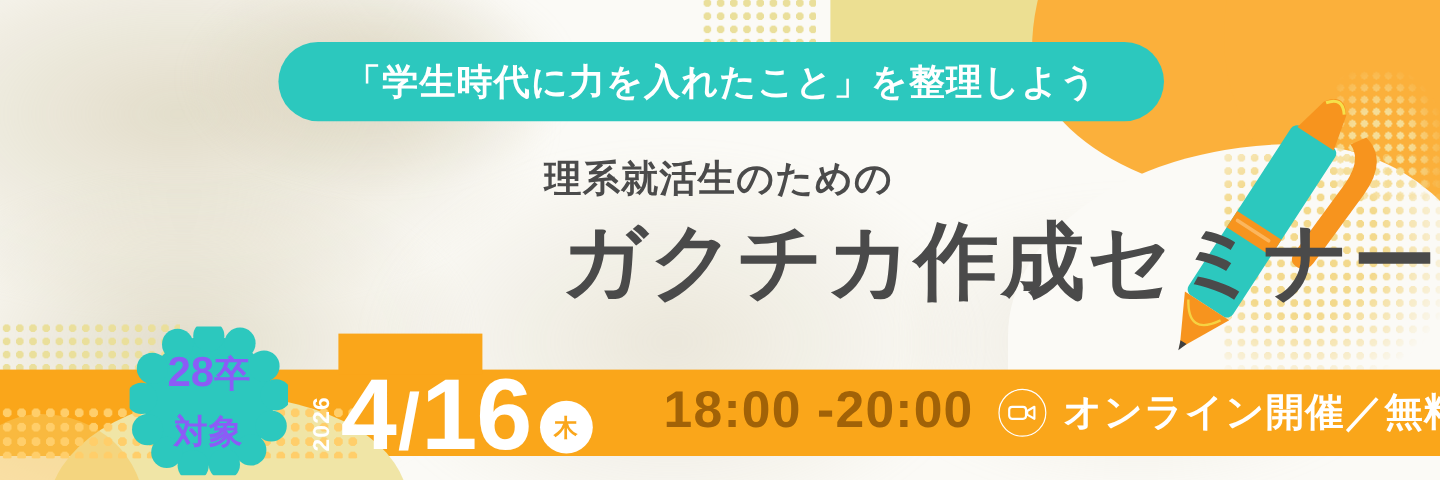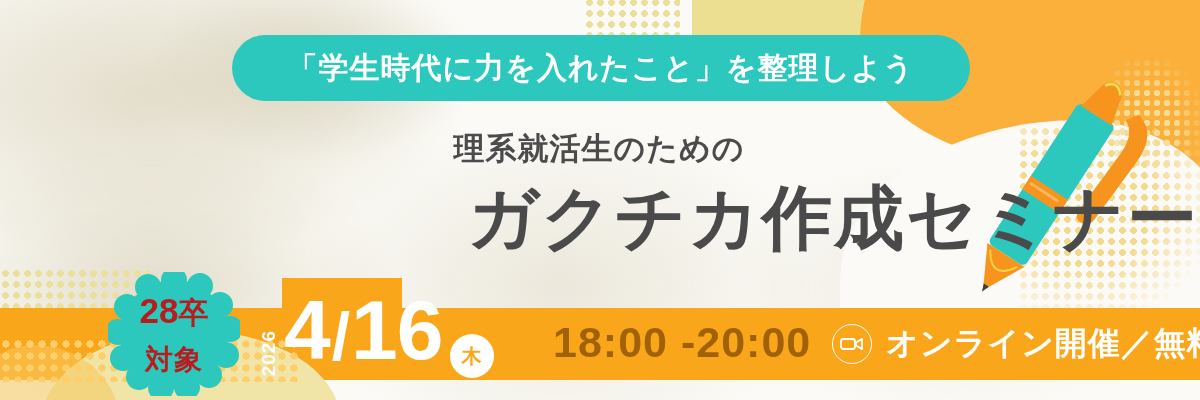--- a/index.html
+++ b/index.html
@@ -140,38 +140,38 @@
     background:#faa61a;
   }
 
   
   #badge {
     position:absolute; left:108px; top:272px; width:132px; height:124px;
     display:flex; flex-direction:column; align-items:center; justify-content:center;
     z-index:6;
   }
   #badge svg { position:absolute; inset:0; width:100%; height:100%; }
-  #badge .btxt { position:relative; color:#b91c1c; font-weight:bold; text-align:left; }
+  #badge .btxt { position:relative; color:#8b5cf6; font-weight:bold; text-align:left; }
   #badge .b1 { font-size:30px; line-height:1.06; letter-spacing:0px; }
   #badge .b1 .num { font-size:35px; }
   #badge .b2 { font-size:28px; line-height:1.16; letter-spacing:1px; margin-top:15px; }
 
   
   #date-group {
     position:absolute; left:258px; top:288px; height:96px;
     display:flex; align-items:flex-end; z-index:5;
   }
   #year {
     color:#ffffff; font-size:19px; font-weight:bold; letter-spacing:1px;
     writing-mode:vertical-rl; transform:rotate(180deg);
     margin-bottom:8px; margin-right:4px;
   }
   #bigdate {
     color:#ffffff; font-weight:bold; font-size:84px; line-height:.86;
-    letter-spacing:-1px; margin-bottom:18px;
+    letter-spacing:-1px; margin-bottom:3px;
   }
   #bigdate .slash { font-size:66px; padding:0 2px; }
   #dow {
     width:44px; height:44px; border-radius:50%; background:#ffffff;
     color:#faa61a; font-size:20px; font-weight:bold;
     display:flex; align-items:center; justify-content:center;
     margin-left:7px; margin-bottom:6px;
   }
 
   #time {

